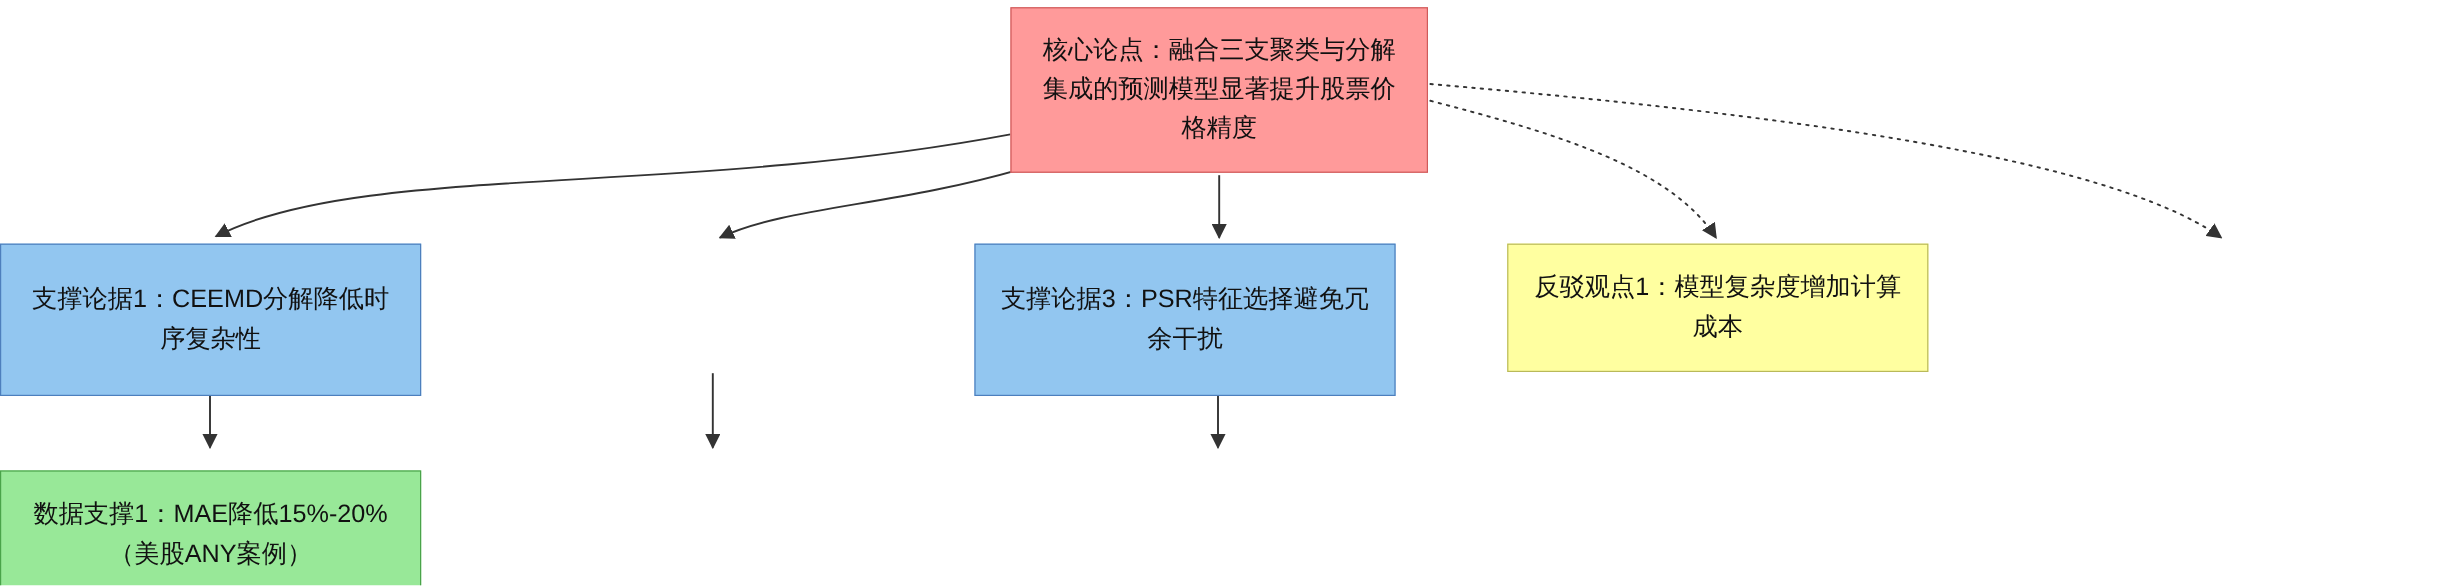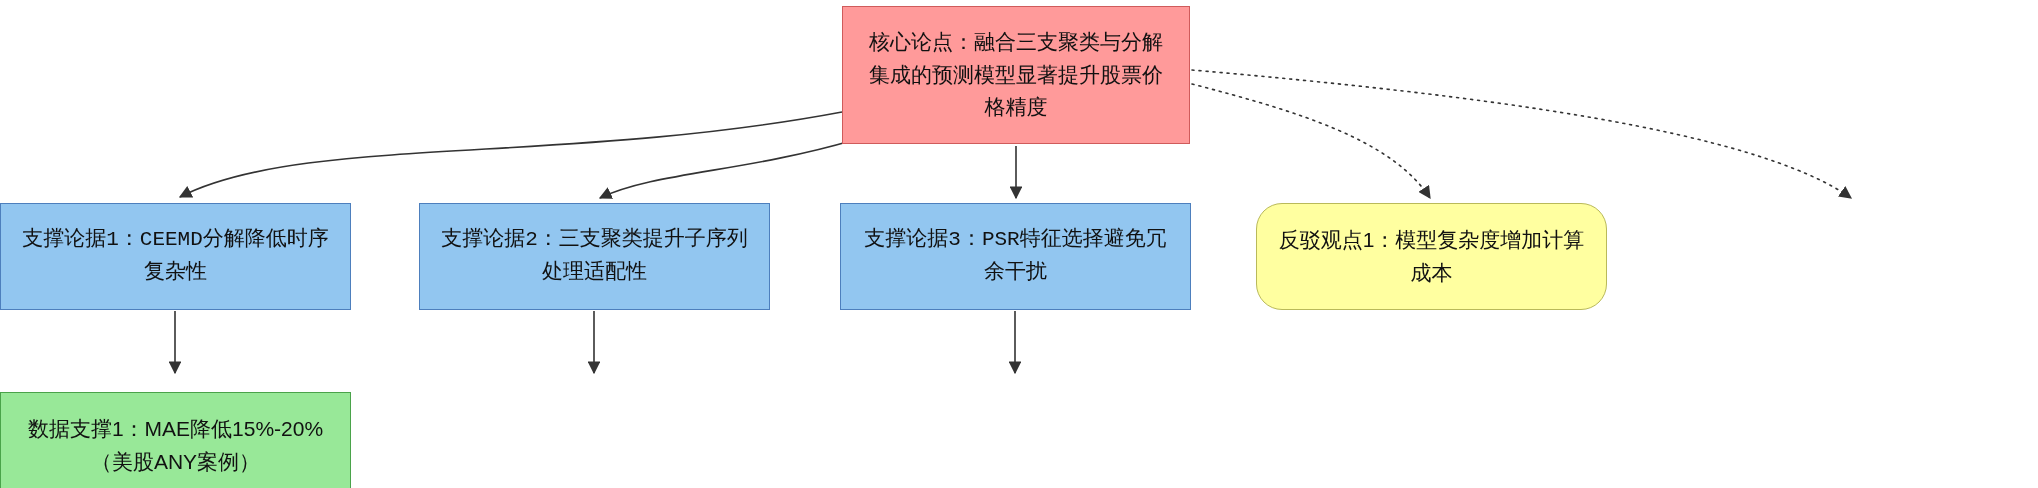--- a/index.html
+++ b/index.html
@@ -27,29 +27,29 @@
     border: 1px solid #000;
   }
   .core {
     background: var(--core-fill, #ff9a9a);
     border-color: var(--core-border, #cf5b5b);
     left: 842px; top: 6px; width: 348px; height: 138px;
   }
   .support {
     background: var(--support-fill, #92c6f0);
     border-color: var(--support-border, #4d7fbd);
-    top: 203px; width: 351px; height: 107px; font-family: Liberation Mono, monospace;
+    top: 203px; width: 351px; height: 127px;
   }
-  .s1 { left: 0px; } .s2 { left: 419px; } .s3 { left: 840px; }
+  .s1 { left: 0px; } .s2 { left: 419px; } .s3 { left: 812px; }
   .rebuttal {
     background: var(--rebuttal-fill, #ffffa0);
     border-color: var(--rebuttal-border, #b9b95a);
     top: 203px; width: 351px; height: 107px;
   }
-  .r1 { left: 1256px; border-radius: 26px; } .r2 { left: 1677px; }
+  .r1 { left: 1256px; } .r2 { left: 1677px; }
   .data {
     background: var(--data-fill, #98e898);
     border-color: var(--data-border, #4aa34a);
     top: 392px; width: 351px; height: 107px;
   }
   .d1 { left: 0px; } .d2 { left: 419px; } .d3 { left: 840px; }
   svg.edges {
     position: absolute;
     left: 0; top: 0;
     width: 2038px; height: 488px;
@@ -86,23 +86,20 @@
     <path class="edge" d="M 1015 311 L 1015 373" marker-end="url(#arrow)"></path>
   </svg>
 
   <div class="node core">
     <span>核心论点：融合三支聚类与分解集成的预测模型显著提升股票价格精度</span>
   </div>
 
   <div class="node support s1">
     <span>支撑论据1：CEEMD分解降低时序复杂性</span>
   </div>
-  <div class="node support s2">
-    <span>支撑论据2：三支聚类提升子序列处理适配性</span>
-  </div>
   <div class="node support s3">
     <span>支撑论据3：PSR特征选择避免冗余干扰</span>
   </div>
 
   <div class="node rebuttal r1">
     <span>反驳观点1：模型复杂度增加计算成本</span>
   </div>
 
   <div class="node data d1">
     <span>数据支撑1：MAE降低15%-20%（美股ANY案例）</span>

